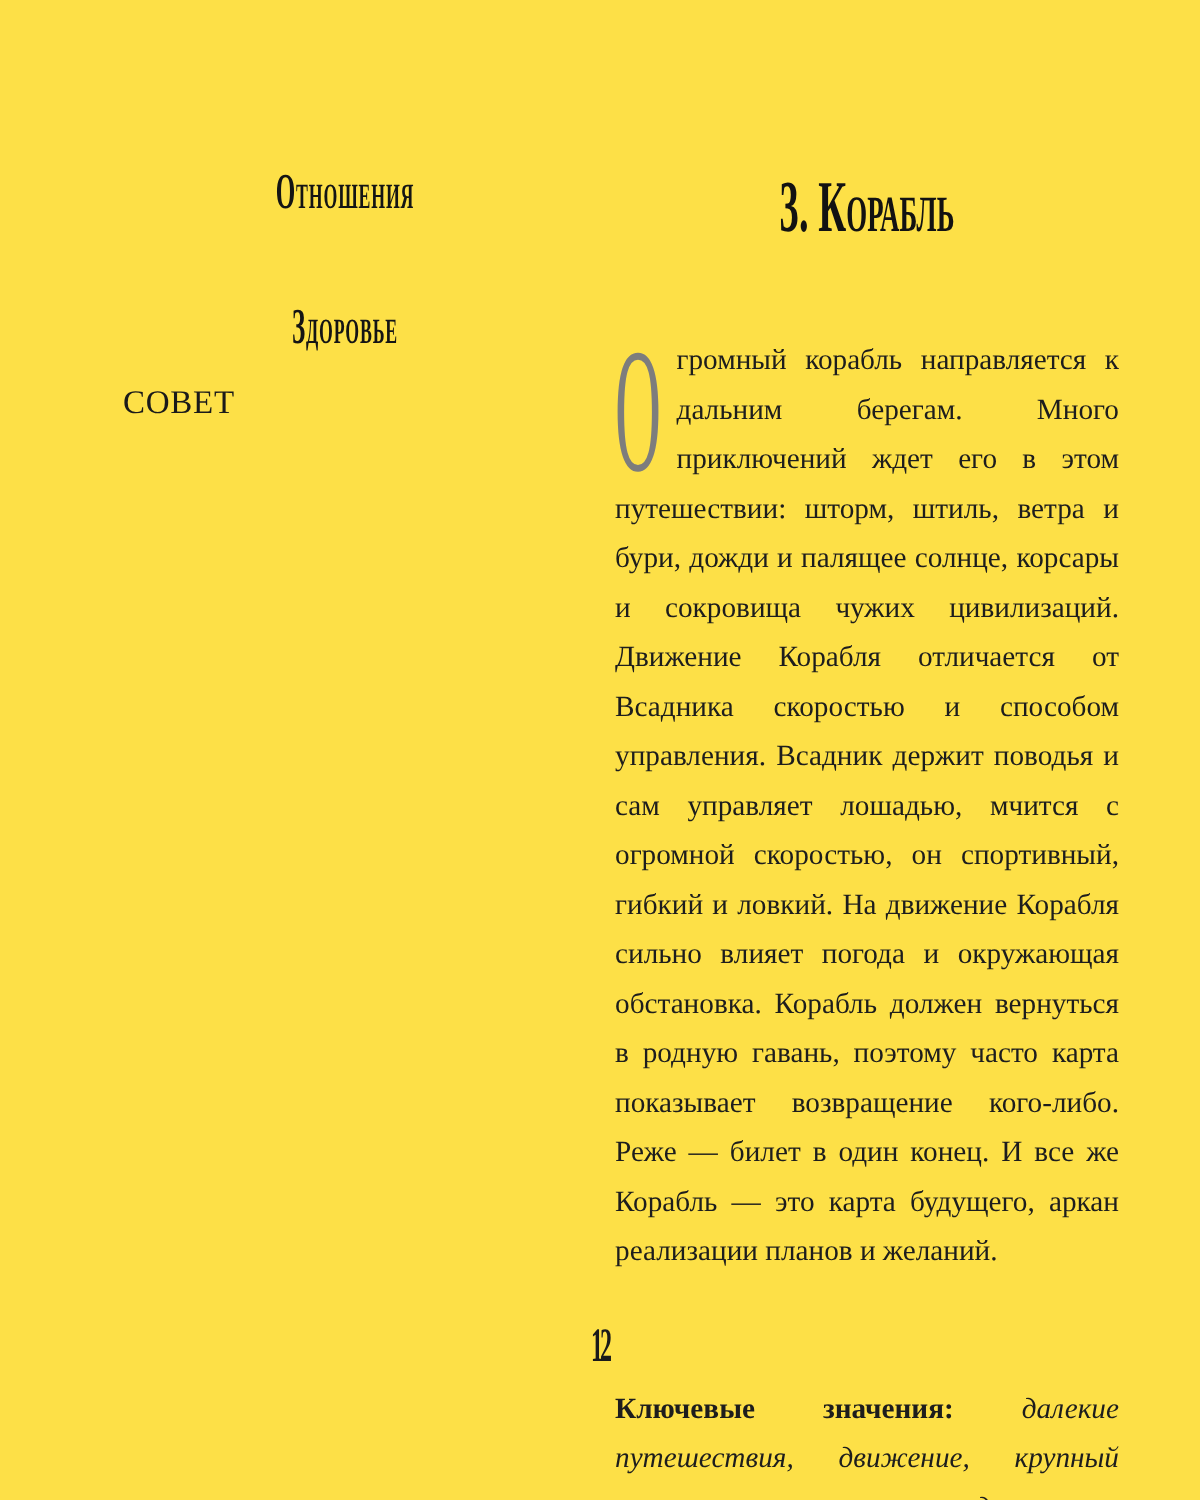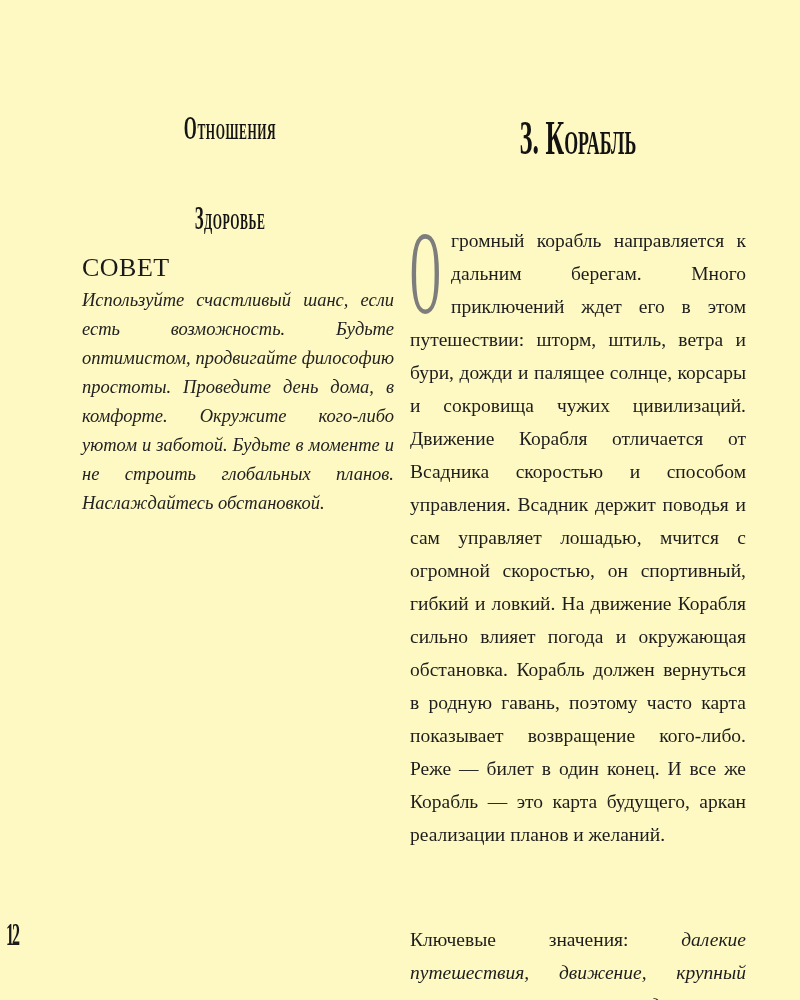--- a/index.html
+++ b/index.html
@@ -1,20 +1,20 @@
 <!DOCTYPE html>
 <html lang="ru"><head>
 <meta charset="utf-8">
 <style>
   html,body{margin:0;padding:0;}
   body{background:#ffffff;}
   .page{
     position:relative;
     width:800px;height:1000px;
-    background:#fef9c3;
+    background:#fde047;
     overflow:hidden;
     font-family:"Liberation Serif","DejaVu Serif",serif;
     color:#1d1d1d;
   }
   .col{position:absolute;}
   .col-left{left:66px;top:112px;width:328px;}
   .col-right{left:410px;top:112px;width:336px;}
 
   .sec-heading{
     margin:0;
@@ -35,21 +35,21 @@
     line-height:33px;
     text-align:justify;
     color:#1d1d1d;
   }
   .para-relationships{margin-top:26px;}
   .heading-health{margin-top:58px;}
   .para-health{margin-top:26px;}
 
   .advice{margin:22px 0 0 16px;width:312px;}
   .advice-label{
-    font-size:26px;
+    font-size:22px;
     line-height:24px;
     letter-spacing:0.5px;
     color:#1a1a1a;
   }
   .advice-body{
     margin:6px 0 0 0;
     font-style:italic;
     font-size:18.5px;
     line-height:29px;
     text-align:justify;
@@ -74,27 +74,27 @@
     width:32px;height:97px;
     margin-right:9px;
     font-size:118px;
     line-height:99px;
     font-weight:400;
     color:#7d7d7d;
     transform:scale(0.36,1.0);
     transform-origin:0% 45%;
   }
   .key-meanings{margin-top:72px;}
-  .key-label{font-weight:400;font-style:normal;}
+  .key-label{font-weight:700;font-style:normal;}
   .key-text{font-style:italic;}
 
   .pagenum{
     position:absolute;
-    left:0;top:916px;width:800px;
-    text-align:left;
+    left:0;top:878px;width:800px;
+    text-align:center;
   }
   .pagenum-inner{
     display:inline-block;
     font-weight:700;
     font-size:32px;
     letter-spacing:-4px;
     color:#1a1a1a;
     transform:scaleX(0.5);
     transform-origin:50% 50%;
   }
@@ -104,21 +104,20 @@
 
 <div class="page">
 
   <div class="col col-left">
     <h2 class="sec-heading">Отношения</h2>
 
     <h2 class="sec-heading heading-health">Здоровье</h2>
 
     <div class="advice">
       <div class="advice-label">СОВЕТ</div>
-      <p class="advice-body">Используйте счастливый шанс, если есть возможность. Будьте оптимистом, продвигайте философию простоты. Проведите день дома, в комфорте. Окружите кого-либо уютом и заботой. Будьте в моменте и не строить глобальных планов. Наслаждайтесь обстановкой.</p>
     </div>
 
   </div>
 
   <div class="col col-right">
     <h1 class="chapter-title">3. Корабль</h1>
 
     <p class="body-text chapter-body">
       <span class="dropcap">О</span>
       <span>громный корабль направляется к дальним берегам. Много приключений ждет его в этом путешествии: шторм, штиль, ветра и бури, дожди и палящее солнце, корсары и сокровища чужих цивилизаций. Движение Корабля отличается от Всадника скоростью и способом управления. Всадник держит поводья и сам управляет лошадью, мчится с огромной скоростью, он спортивный, гибкий и ловкий. На движение Корабля сильно влияет погода и окружающая обстановка. Корабль должен вернуться в родную гавань, поэтому часто карта показывает возвращение кого-либо. Реже — билет в один конец. И все же Корабль — это карта будущего, аркан реализации планов и желаний.</span>

